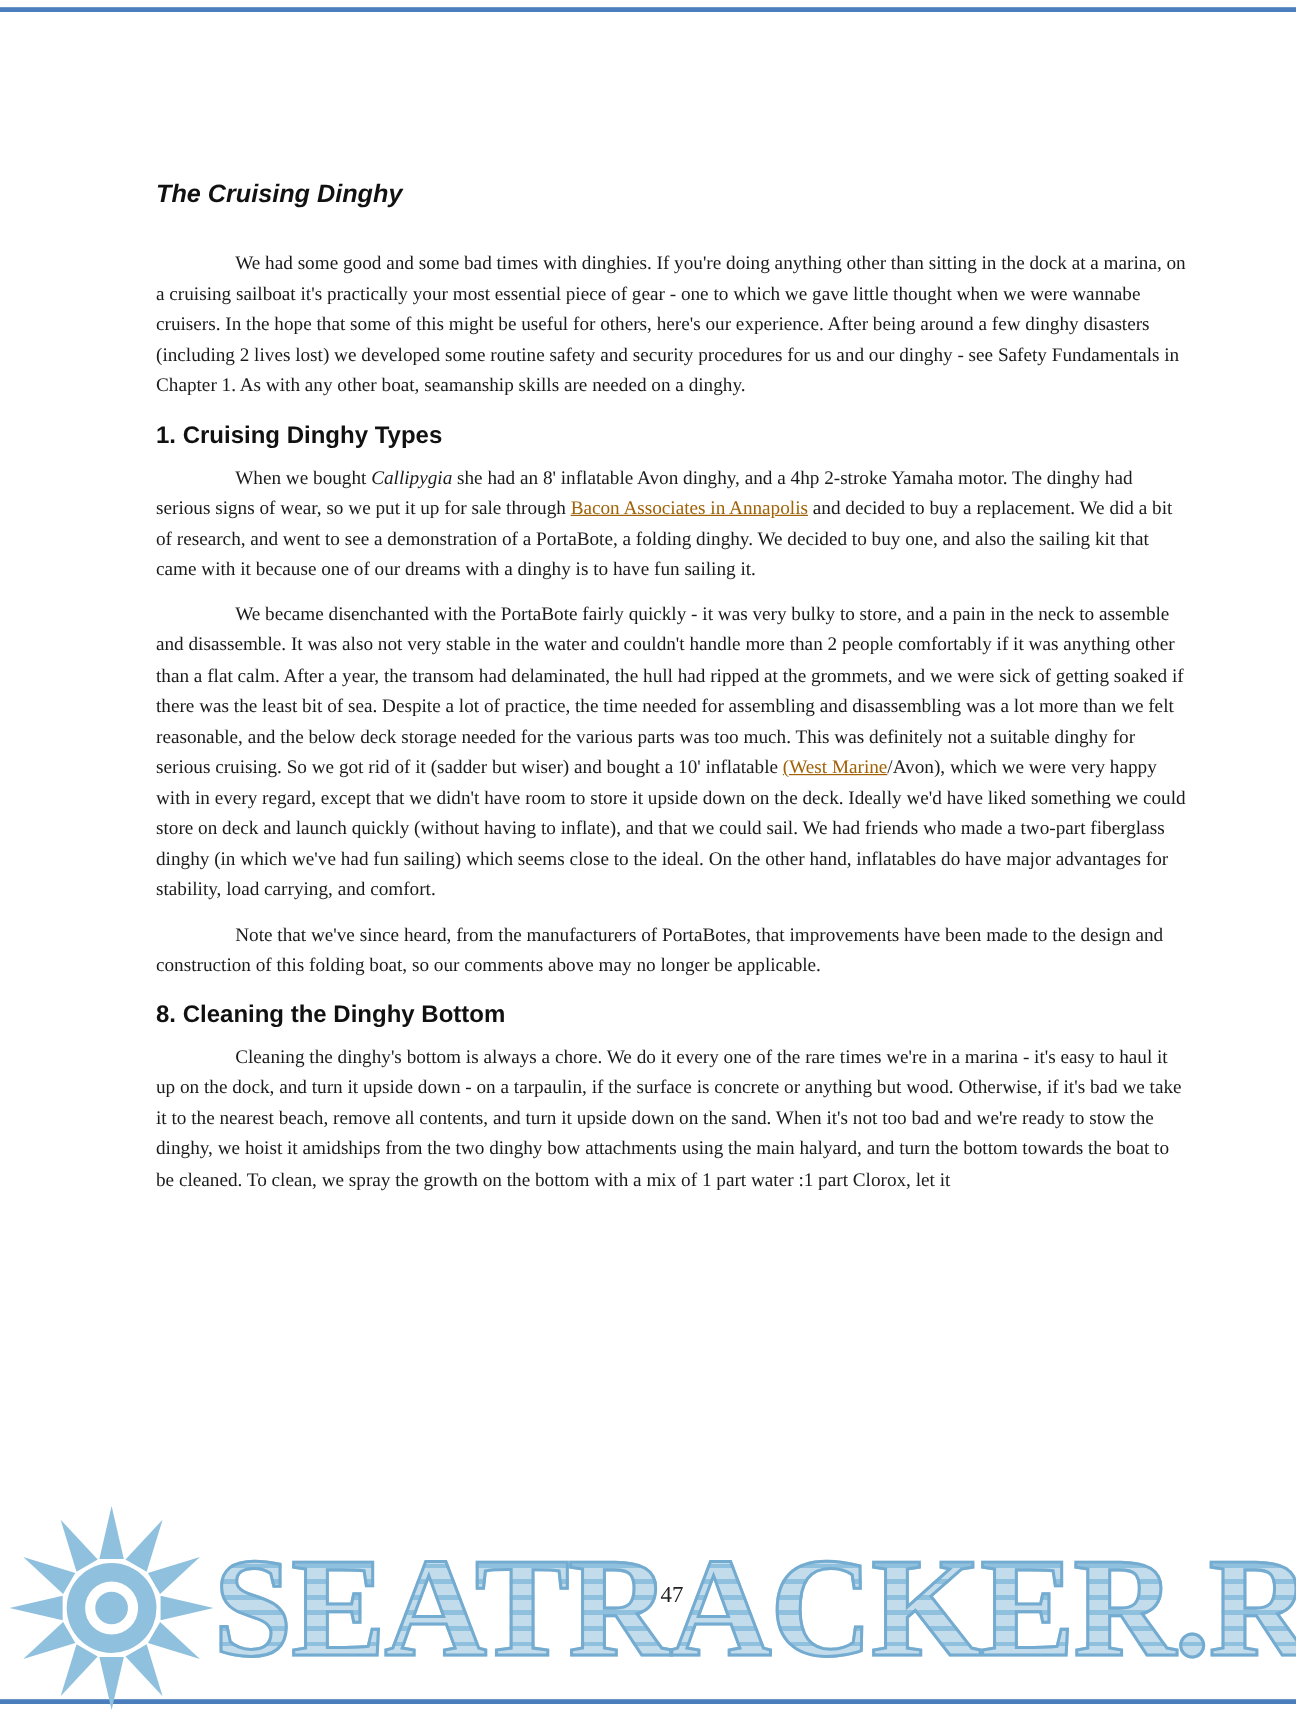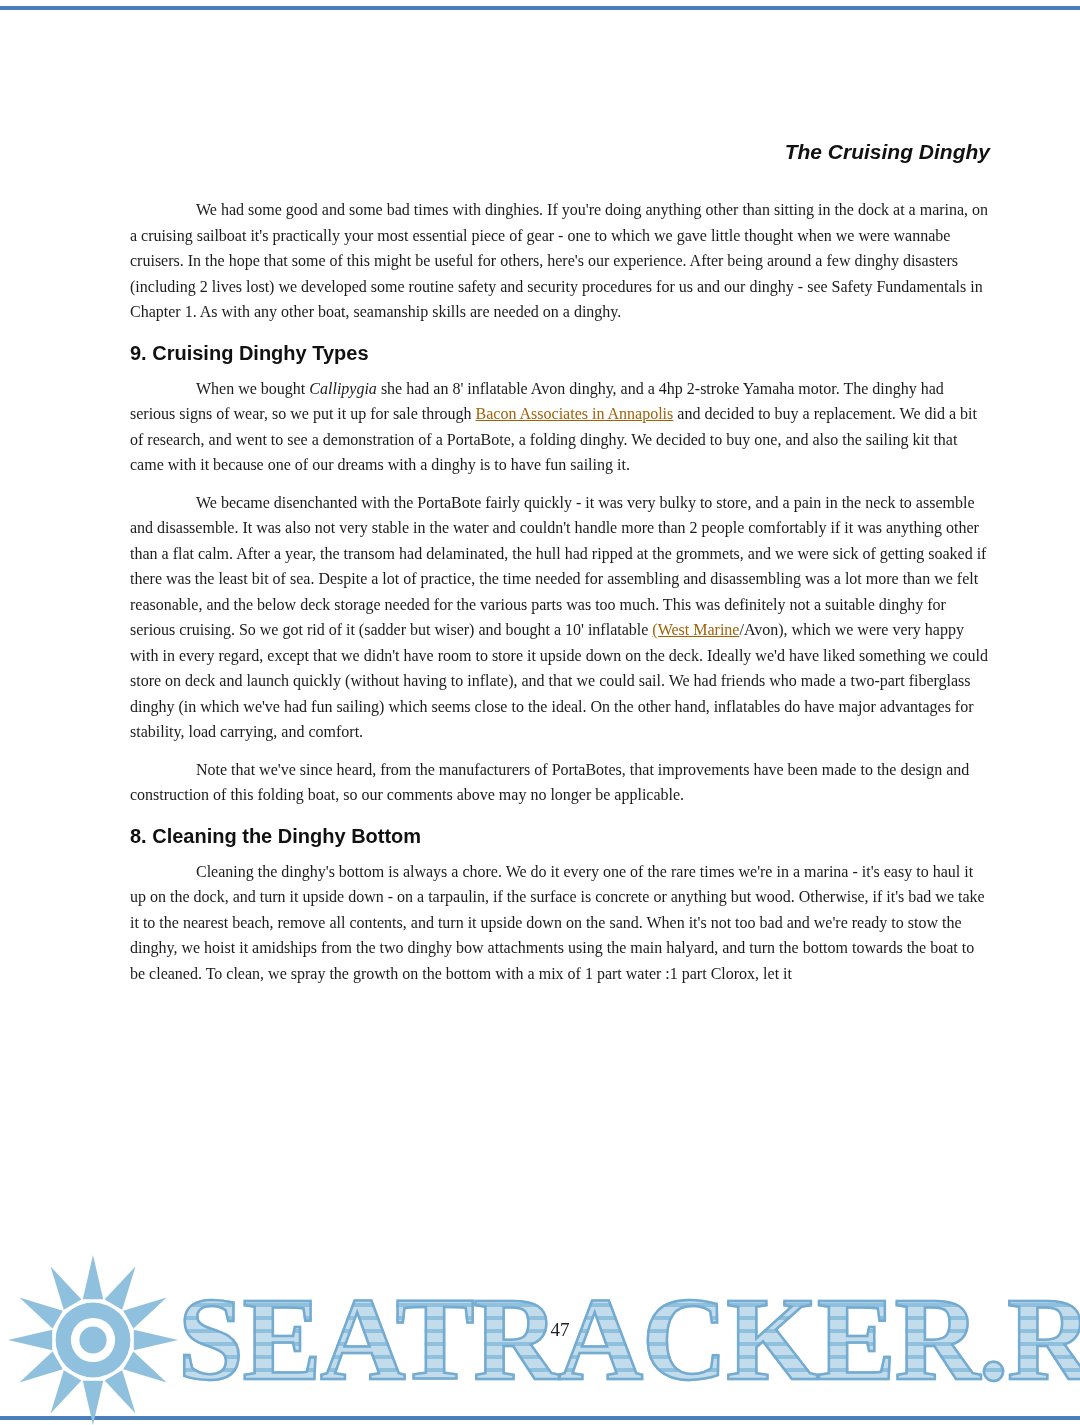--- a/index.html
+++ b/index.html
@@ -20,23 +20,24 @@
     left: 130px;
     width: 860px;
     z-index: 2;
     color: #1b1b1b;
   }
   .doc-title {
     font-family: "Liberation Sans", sans-serif;
     font-size: 21px;
     font-weight: bold;
     font-style: italic;
-    text-align: right;
+    text-align: left;
     color: #111111;
     margin-bottom: 33px;
+    margin-top: 10px;
   }
   .body-para {
     font-size: 16px;
     line-height: 25.5px;
     text-indent: 66px;
     margin-bottom: 12px;
     text-align: left;
   }
   .section-heading {
     font-family: "Liberation Sans", sans-serif;
@@ -90,21 +91,21 @@
 <div class="page">
 
   <div class="rule top"></div>
 
   <div class="content">
 
     <h1 class="doc-title">The Cruising Dinghy</h1>
 
     <p class="body-para">We had some good and some bad times with dinghies. If you're doing anything other than sitting in the dock at a marina, on a cruising sailboat it's practically your most essential piece of gear - one to which we gave little thought when we were wannabe cruisers. In the hope that some of this might be useful for others, here's our experience. After being around a few dinghy disasters (including 2 lives lost) we developed some routine safety and security procedures for us and our dinghy - see Safety Fundamentals in Chapter 1. As with any other boat, seamanship skills are needed on a dinghy.</p>
 
-    <h2 class="section-heading">9. Cruising Dinghy Types</h2>
+    <h2 class="section-heading">1. Cruising Dinghy Types</h2>
 
     <p class="body-para"><span>When we bought </span><em class="vessel">Callipygia</em><span> she had an 8' inflatable Avon dinghy, and a 4hp 2-stroke Yamaha motor. The dinghy had serious signs of wear, so we put it up for sale through </span><a class="doc-link" href="#">Bacon Associates in Annapolis</a><span> and decided to buy a replacement. We did a bit of research, and went to see a demonstration of a PortaBote, a folding dinghy. We decided to buy one, and also the sailing kit that came with it because one of our dreams with a dinghy is to have fun sailing it.</span></p>
 
     <p class="body-para"><span>We became disenchanted with the PortaBote fairly quickly - it was very bulky to store, and a pain in the neck to assemble and disassemble. It was also not very stable in the water and couldn't handle more than 2 people comfortably if it was anything other than a flat calm. After a year, the transom had delaminated, the hull had ripped at the grommets, and we were sick of getting soaked if there was the least bit of sea. Despite a lot of practice, the time needed for assembling and disassembling was a lot more than we felt reasonable, and the below deck storage needed for the various parts was too much. This was definitely not a suitable dinghy for serious cruising. So we got rid of it (sadder but wiser) and bought a 10' inflatable </span><a class="doc-link" href="#">(West Marine</a><span>/Avon), which we were very happy with in every regard, except that we didn't have room to store it upside down on the deck. Ideally we'd have liked something we could store on deck and launch quickly (without having to inflate), and that we could sail. We had friends who made a two-part fiberglass dinghy (in which we've had fun sailing) which seems close to the ideal. On the other hand, inflatables do have major advantages for stability, load carrying, and comfort.</span></p>
 
     <p class="body-para">Note that we've since heard, from the manufacturers of PortaBotes, that improvements have been made to the design and construction of this folding boat, so our comments above may no longer be applicable.</p>
 
     <h2 class="section-heading">8. Cleaning the Dinghy Bottom</h2>
 
     <p class="body-para">Cleaning the dinghy's bottom is always a chore. We do it every one of the rare times we're in a marina - it's easy to haul it up on the dock, and turn it upside down - on a tarpaulin, if the surface is concrete or anything but wood. Otherwise, if it's bad we take it to the nearest beach, remove all contents, and turn it upside down on the sand. When it's not too bad and we're ready to stow the dinghy, we hoist it amidships from the two dinghy bow attachments using the main halyard, and turn the bottom towards the boat to be cleaned. To clean, we spray the growth on the bottom with a mix of 1 part water :1 part Clorox, let it</p>

